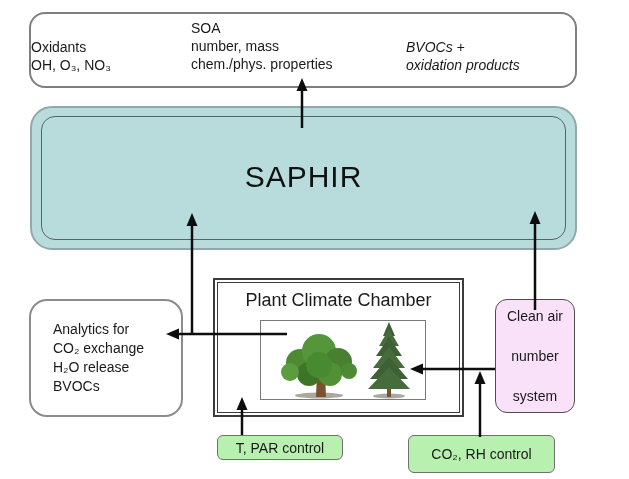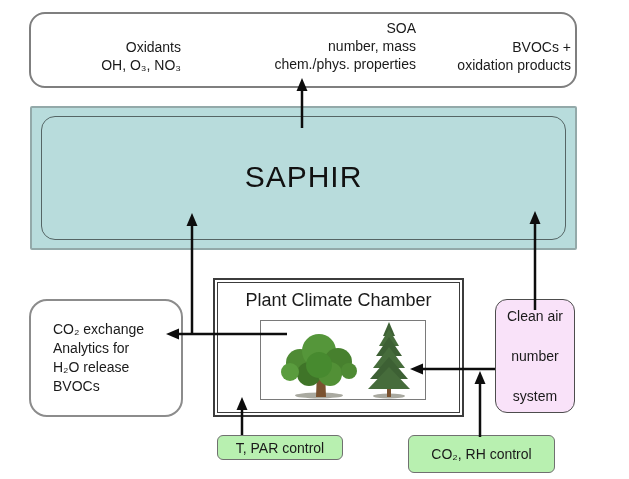--- a/index.html
+++ b/index.html
@@ -4,27 +4,27 @@
 <style>
   html,body{margin:0;padding:0;background:#fff;}
   #canvas{
     position:relative;width:629px;height:479px;background:#ffffff;
     font-family:"Liberation Sans", sans-serif;color:#1a1a1a;overflow:hidden;
   }
   .box{position:absolute;box-sizing:border-box;}
   
   .top-box{left:29px;top:12px;width:548px;height:76px;background:#fff;
     border:2px solid #7f7f7f;border-radius:16px;font-size:14px;line-height:18px;}
-  .top-col{position:absolute;text-align:right;}
+  .top-col{position:absolute;text-align:left;}
   .col-oxidants{left:0;width:150px;top:24px;}
   .col-soa{left:160px;width:225px;top:5px;}
-  .col-bvocs{left:375px;width:165px;top:24px;}
+  .col-bvocs{left:375px;width:165px;top:24px;font-style:italic;}
   
   .saphir{left:30px;top:106px;width:547px;height:144px;background:#b8dcdc;
-    border:2px solid #93a9a9;border-radius:2px;}
+    border:2px solid #93a9a9;border-radius:22px;}
   .saphir-inner{position:absolute;left:9px;right:9px;top:8px;bottom:8px;
     border:1px solid #556565;border-radius:14px;}
   .saphir-label{position:absolute;left:0;right:0;top:50%;transform:translateY(-54%);
     text-align:center;font-size:30px;letter-spacing:1px;color:#111;}
   
   .analytics{left:29px;top:299px;width:154px;height:118px;background:#fff;
     border:2px solid #8c8c8c;border-radius:18px;font-size:14px;line-height:19px;}
   .analytics-text{padding:19px 0 0 22px;}
   
   .chamber{left:213px;top:278px;width:251px;height:139px;background:#fff;
@@ -69,22 +69,22 @@
     </div>
   </div>
 
   <div class="box saphir">
     <div class="saphir-inner"></div>
     <div class="saphir-label">SAPHIR</div>
   </div>
 
   <div class="box analytics">
     <div class="analytics-text">
+      <div>Analytics for</div>
       <div>CO₂ exchange</div>
-      <div>Analytics for</div>
       <div>H₂O release</div>
       <div>BVOCs</div>
     </div>
   </div>
 
   <div class="box chamber">
     <div class="chamber-inner">
       <div class="chamber-title">Plant Climate Chamber</div>
       <div class="picture">
         <svg width="164" height="78" viewBox="0 0 164 78">

